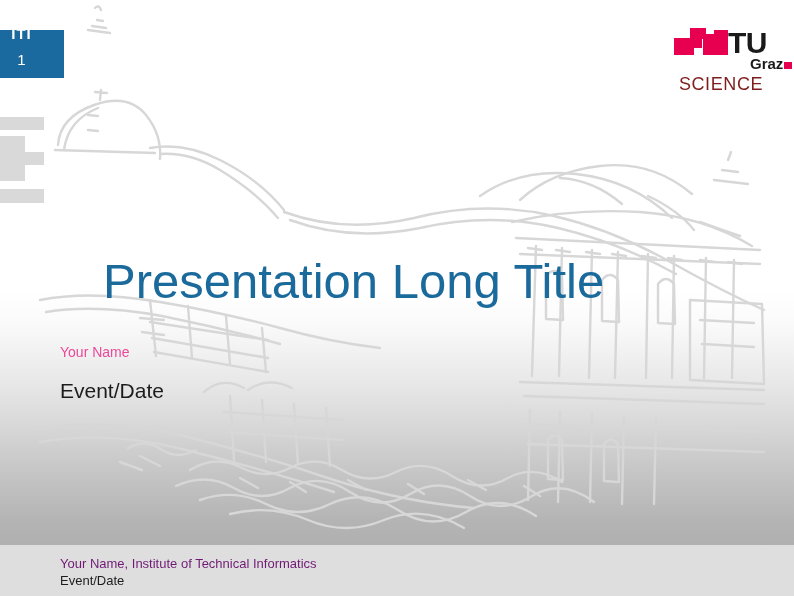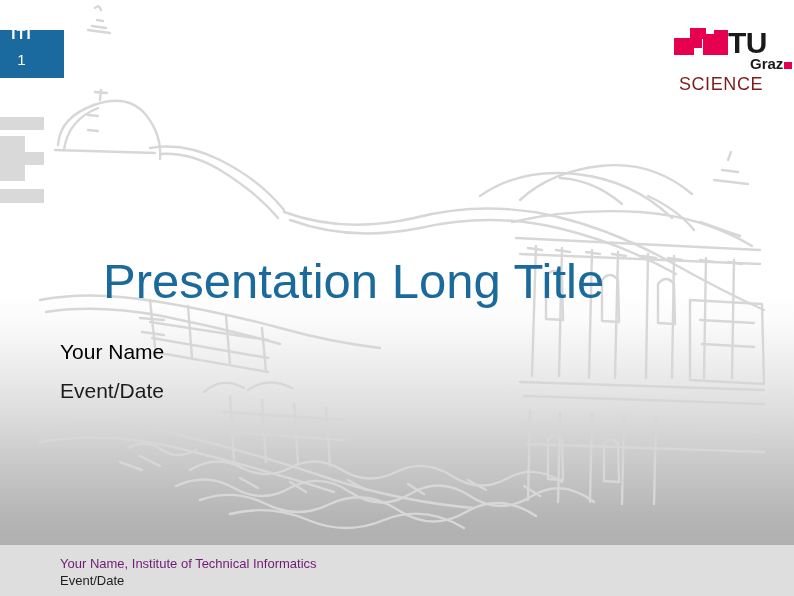--- a/index.html
+++ b/index.html
@@ -135,22 +135,22 @@
     color: #1b6a9c;
     font-size: 49px;
     line-height: 58px;
     white-space: nowrap;
     margin-left: 44px;
   }
   .subtitle-name {
     position: absolute;
     left: 60px;
     top: 339px;
-    color: #000000;
-    font-size: 21px;
+    color: #ec4899;
+    font-size: 14px;
     line-height: 26px;
     white-space: nowrap;
   }
   .subtitle-event {
     position: absolute;
     left: 60px;
     top: 378px;
     color: #1c1c1c;
     font-size: 21px;
     line-height: 26px;

